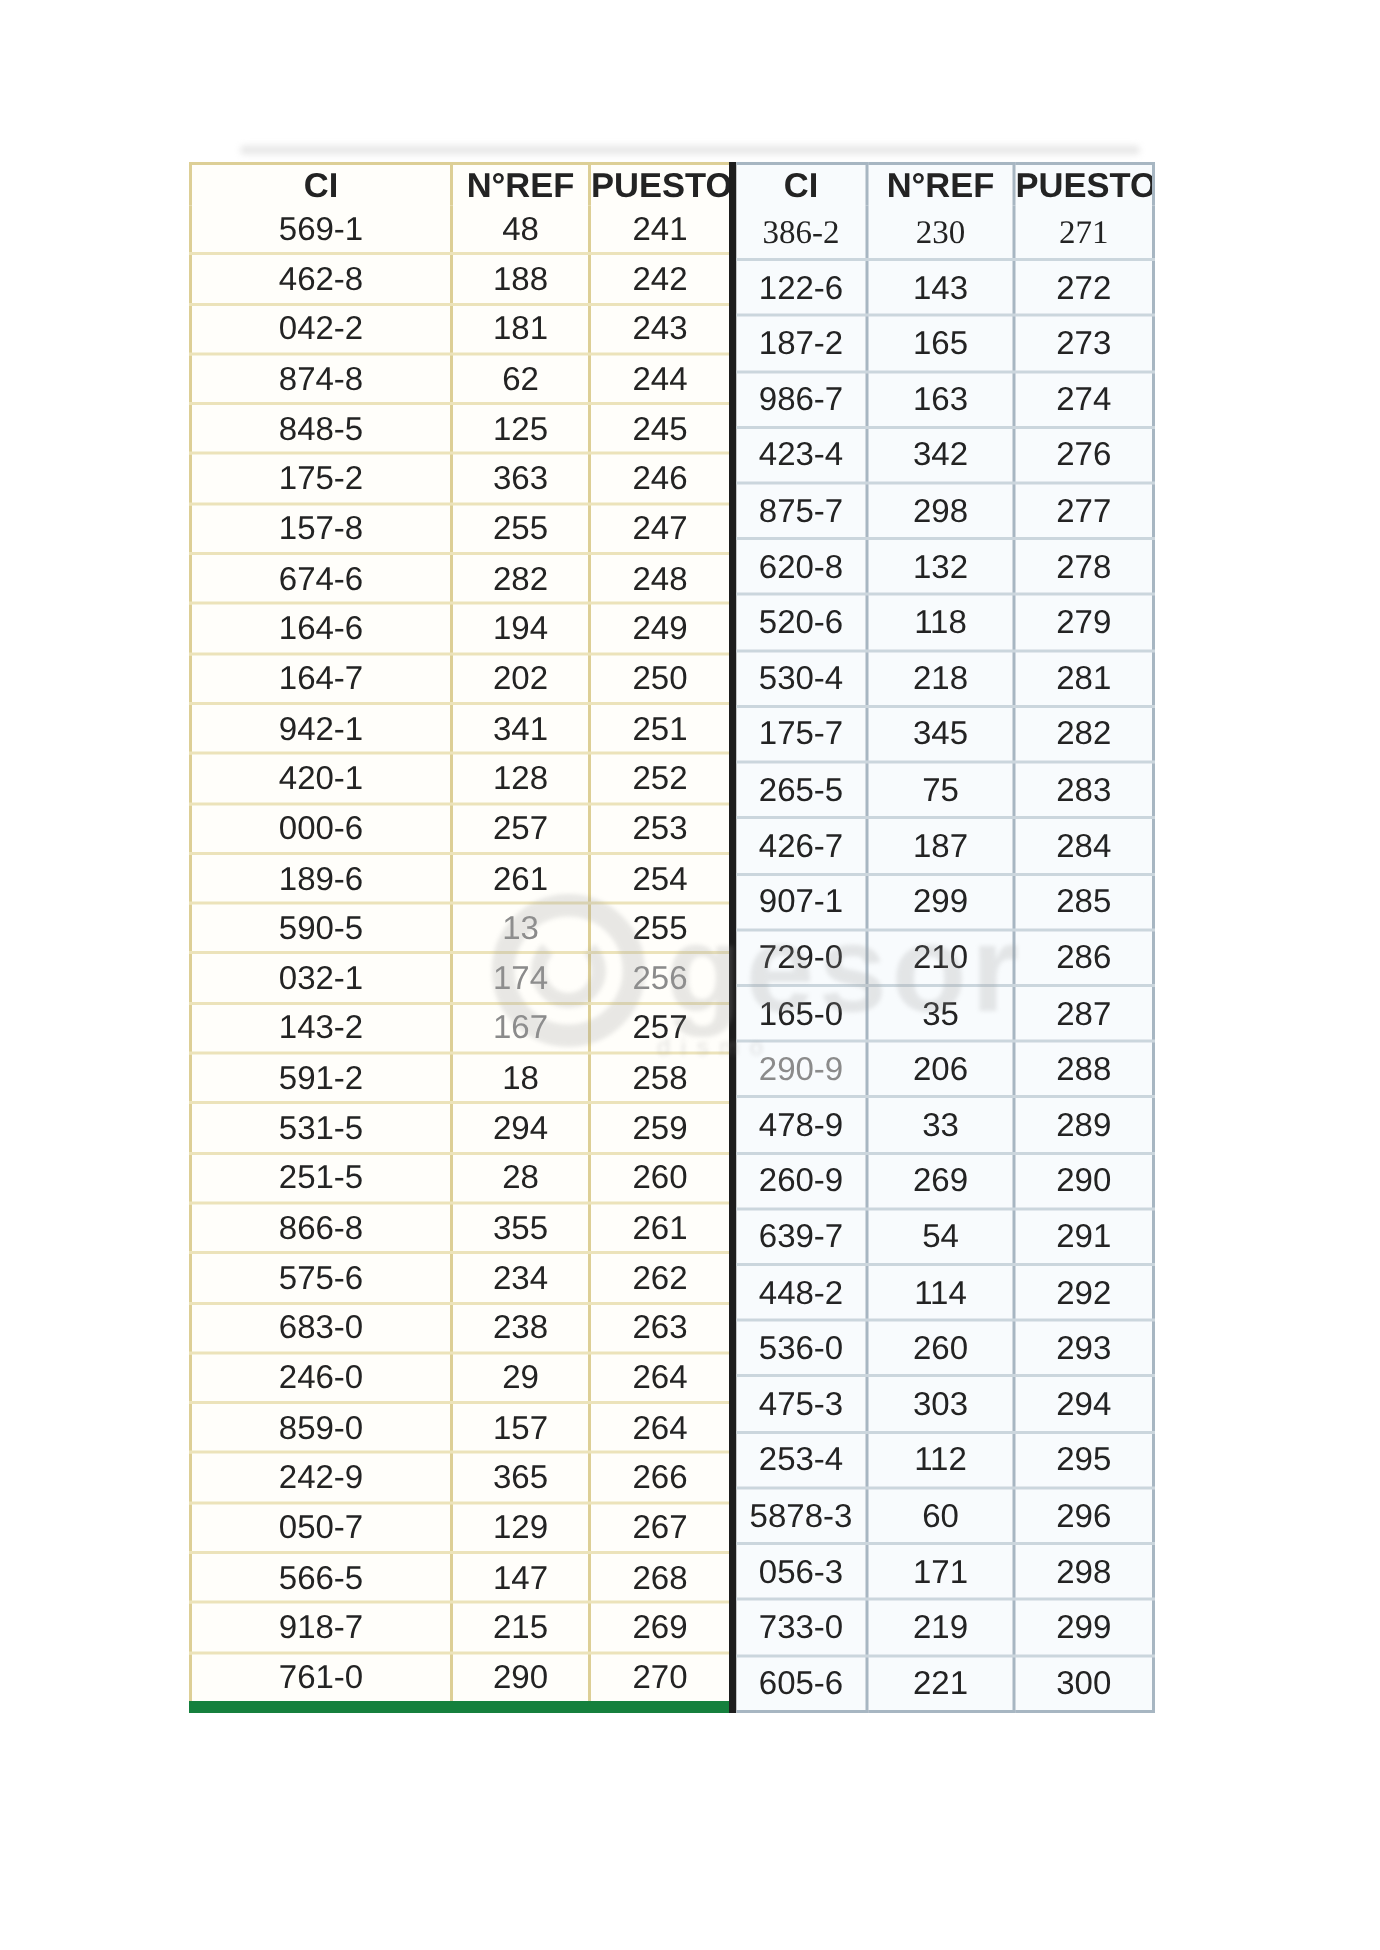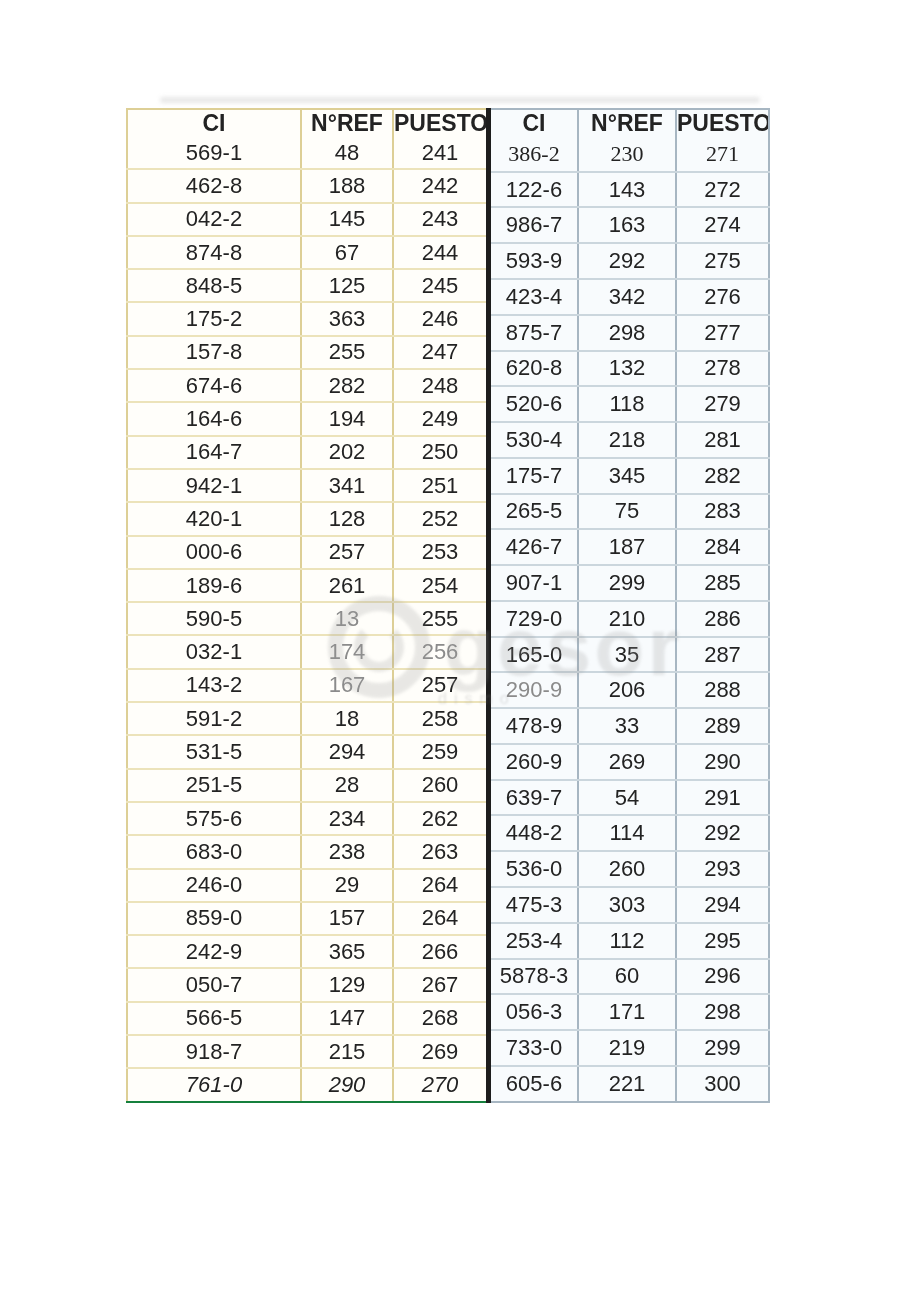--- a/index.html
+++ b/index.html
@@ -39,21 +39,21 @@
   #table-0 { width: 359px; background: #fffefa; }
   #table-0 th, #table-0 td {
     border-left: 2px solid #ddcf96;
     border-right: 2px solid #ddcf96;
     border-top: 2px solid #ece3ba;
     border-bottom: 2px solid #ece3ba;
   }
   #table-0 tr > *:first-child { border-left: 2px solid #ddcf96; }
   #table-0 thead th { border-top: 2px solid #ddcf96; border-bottom: hidden; }
   #table-0 tbody tr:first-child td { border-top: hidden; }
-  #table-0 tbody tr:last-child td { border-bottom: 2px solid #15803d; font-style: italic; }
+  #table-0 tbody tr:last-child td { border-bottom: 8px solid #15803d; }
   #table-0 tr > *:last-child { border-right: none; }
 
   
   #table-1 { width: 278px; background: #f8fbfd; }
   #table-1 th, #table-1 td {
     border-left: 2px solid #a7b6c2;
     border-right: 2px solid #a7b6c2;
     border-top: 2px solid #cbd6dd;
     border-bottom: 2px solid #cbd6dd;
   }
@@ -132,26 +132,26 @@
             <td>48</td>
             <td>241</td>
           </tr>
           <tr>
             <td>462-8</td>
             <td>188</td>
             <td>242</td>
           </tr>
           <tr>
             <td>042-2</td>
-            <td>145</td>
+            <td>181</td>
             <td>243</td>
           </tr>
           <tr>
             <td>874-8</td>
-            <td>67</td>
+            <td>62</td>
             <td>244</td>
           </tr>
           <tr>
             <td>848-5</td>
             <td>125</td>
             <td>245</td>
           </tr>
           <tr>
             <td>175-2</td>
             <td>363</td>
@@ -219,20 +219,25 @@
           </tr>
           <tr>
             <td>531-5</td>
             <td>294</td>
             <td>259</td>
           </tr>
           <tr>
             <td>251-5</td>
             <td>28</td>
             <td>260</td>
+          </tr>
+          <tr>
+            <td>866-8</td>
+            <td>355</td>
+            <td>261</td>
           </tr>
           <tr>
             <td>575-6</td>
             <td>234</td>
             <td>262</td>
           </tr>
           <tr>
             <td>683-0</td>
             <td>238</td>
             <td>263</td>
@@ -295,28 +300,28 @@
             <td>386-2</td>
             <td>230</td>
             <td>271</td>
           </tr>
           <tr>
             <td>122-6</td>
             <td>143</td>
             <td>272</td>
           </tr>
           <tr>
+            <td>187-2</td>
+            <td>165</td>
+            <td>273</td>
+          </tr>
+          <tr>
             <td>986-7</td>
             <td>163</td>
             <td>274</td>
-          </tr>
-          <tr>
-            <td>593-9</td>
-            <td>292</td>
-            <td>275</td>
           </tr>
           <tr>
             <td>423-4</td>
             <td>342</td>
             <td>276</td>
           </tr>
           <tr>
             <td>875-7</td>
             <td>298</td>
             <td>277</td>

